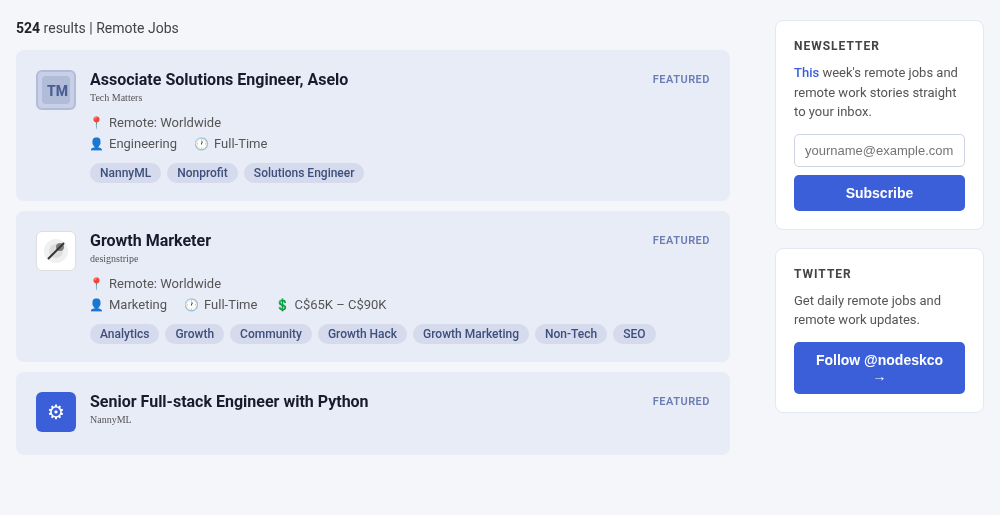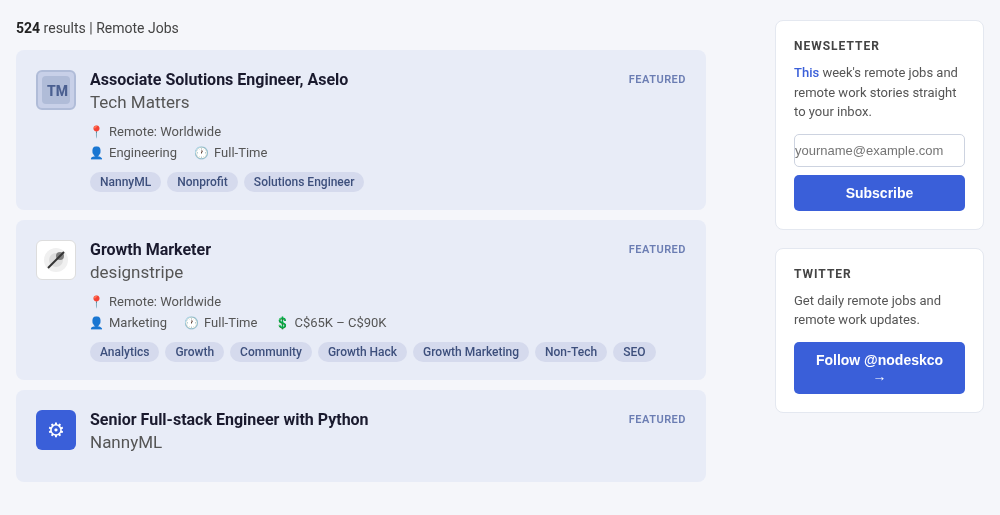--- a/index.html
+++ b/index.html
@@ -7,21 +7,20 @@
       font-family: -apple-system, BlinkMacSystemFont, 'Segoe UI', Roboto, sans-serif;
       background: #f5f6fa;
       color: #333;
       font-size: 14px;
     }
     .page-wrapper {
       max-width: 1000px;
       margin: 0 auto;
       padding: 20px 16px;
       display: flex;
-      gap: 24px;
     }
     .main-content {
       flex: 1;
       min-width: 0;
     }
     .results-header {
       font-size: 14px;
       color: #444;
       margin-bottom: 14px;
     }
@@ -57,23 +56,24 @@
       text-decoration: none;
     }
     .featured-badge {
       font-size: 11px;
       font-weight: 600;
       color: #6b7db3;
       letter-spacing: 0.5px;
       text-transform: uppercase;
     }
     .company-name {
-      font-size: 17px;
+      font-size: 10px;
       color: #555;
       margin-bottom: 12px;
+      font-family: Liberation Serif, serif;
     }
     .job-meta {
       display: flex;
       flex-direction: column;
       gap: 6px;
       margin-bottom: 12px;
     }
     .meta-row {
       display: flex;
       align-items: center;
@@ -134,21 +134,21 @@
       color: #555;
       line-height: 1.5;
       margin-bottom: 12px;
     }
     .sidebar-description span.highlight {
       color: #3a5fd9;
       font-weight: 500;
     }
     .email-input {
       width: 100%;
-      padding: 8px 0;
+      padding: 8px 10px;
       border: 1px solid #cdd3e0;
       border-radius: 5px;
       font-size: 13px;
       color: #888;
       margin-bottom: 8px;
       outline: none;
     }
     .subscribe-btn {
       width: 100%;
       padding: 10px;

